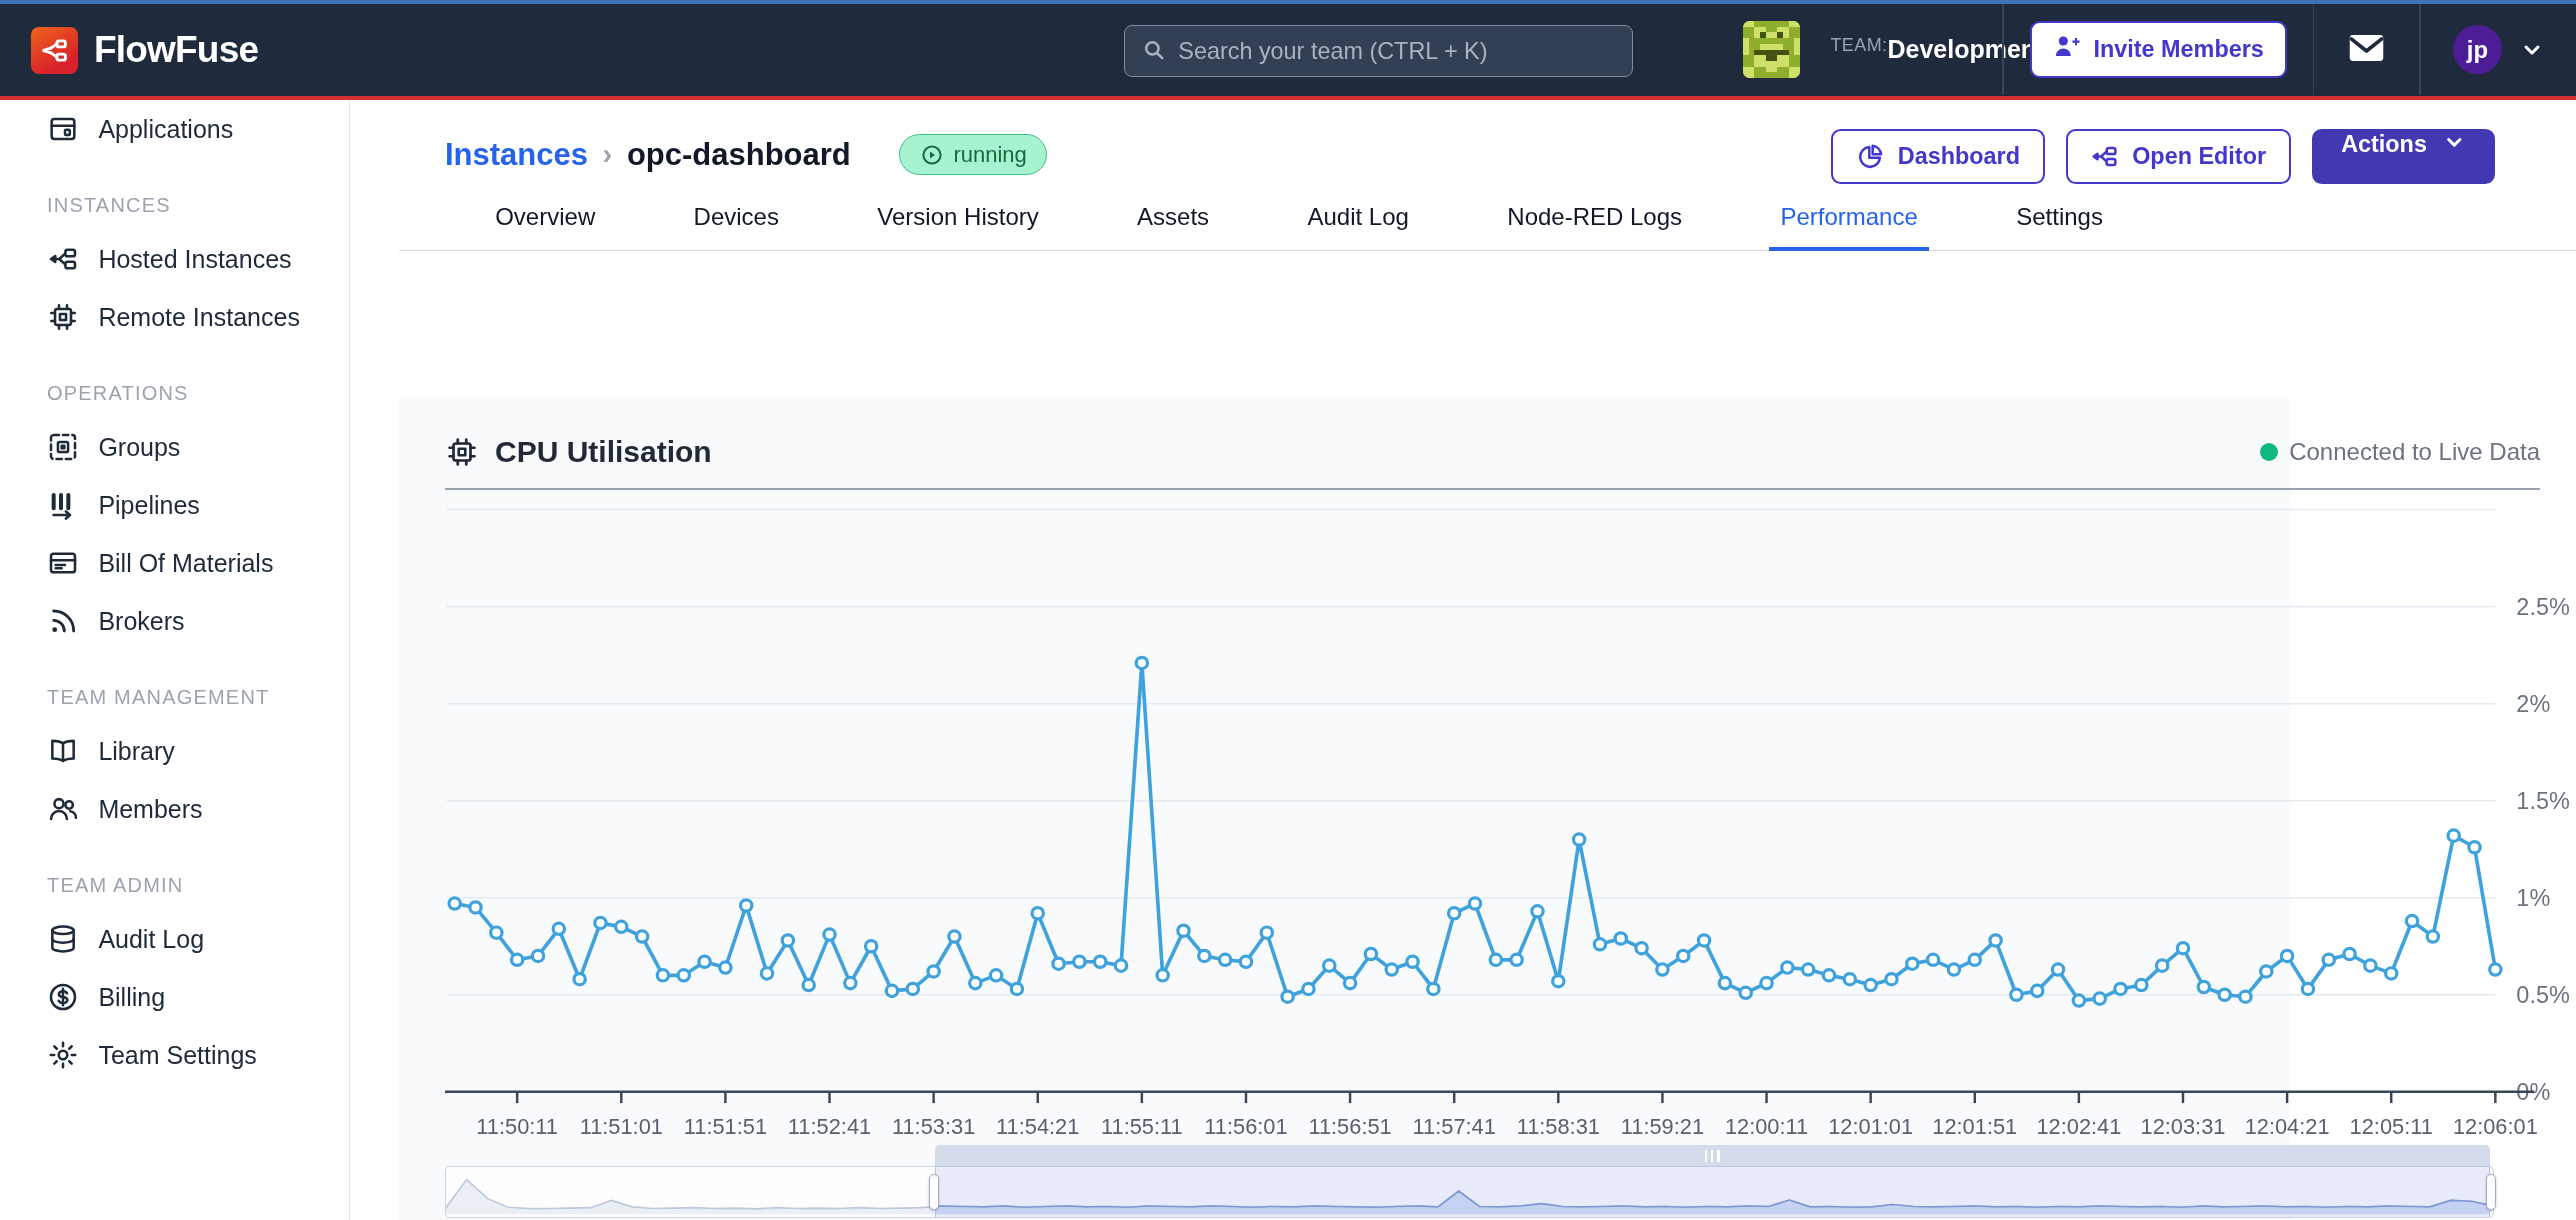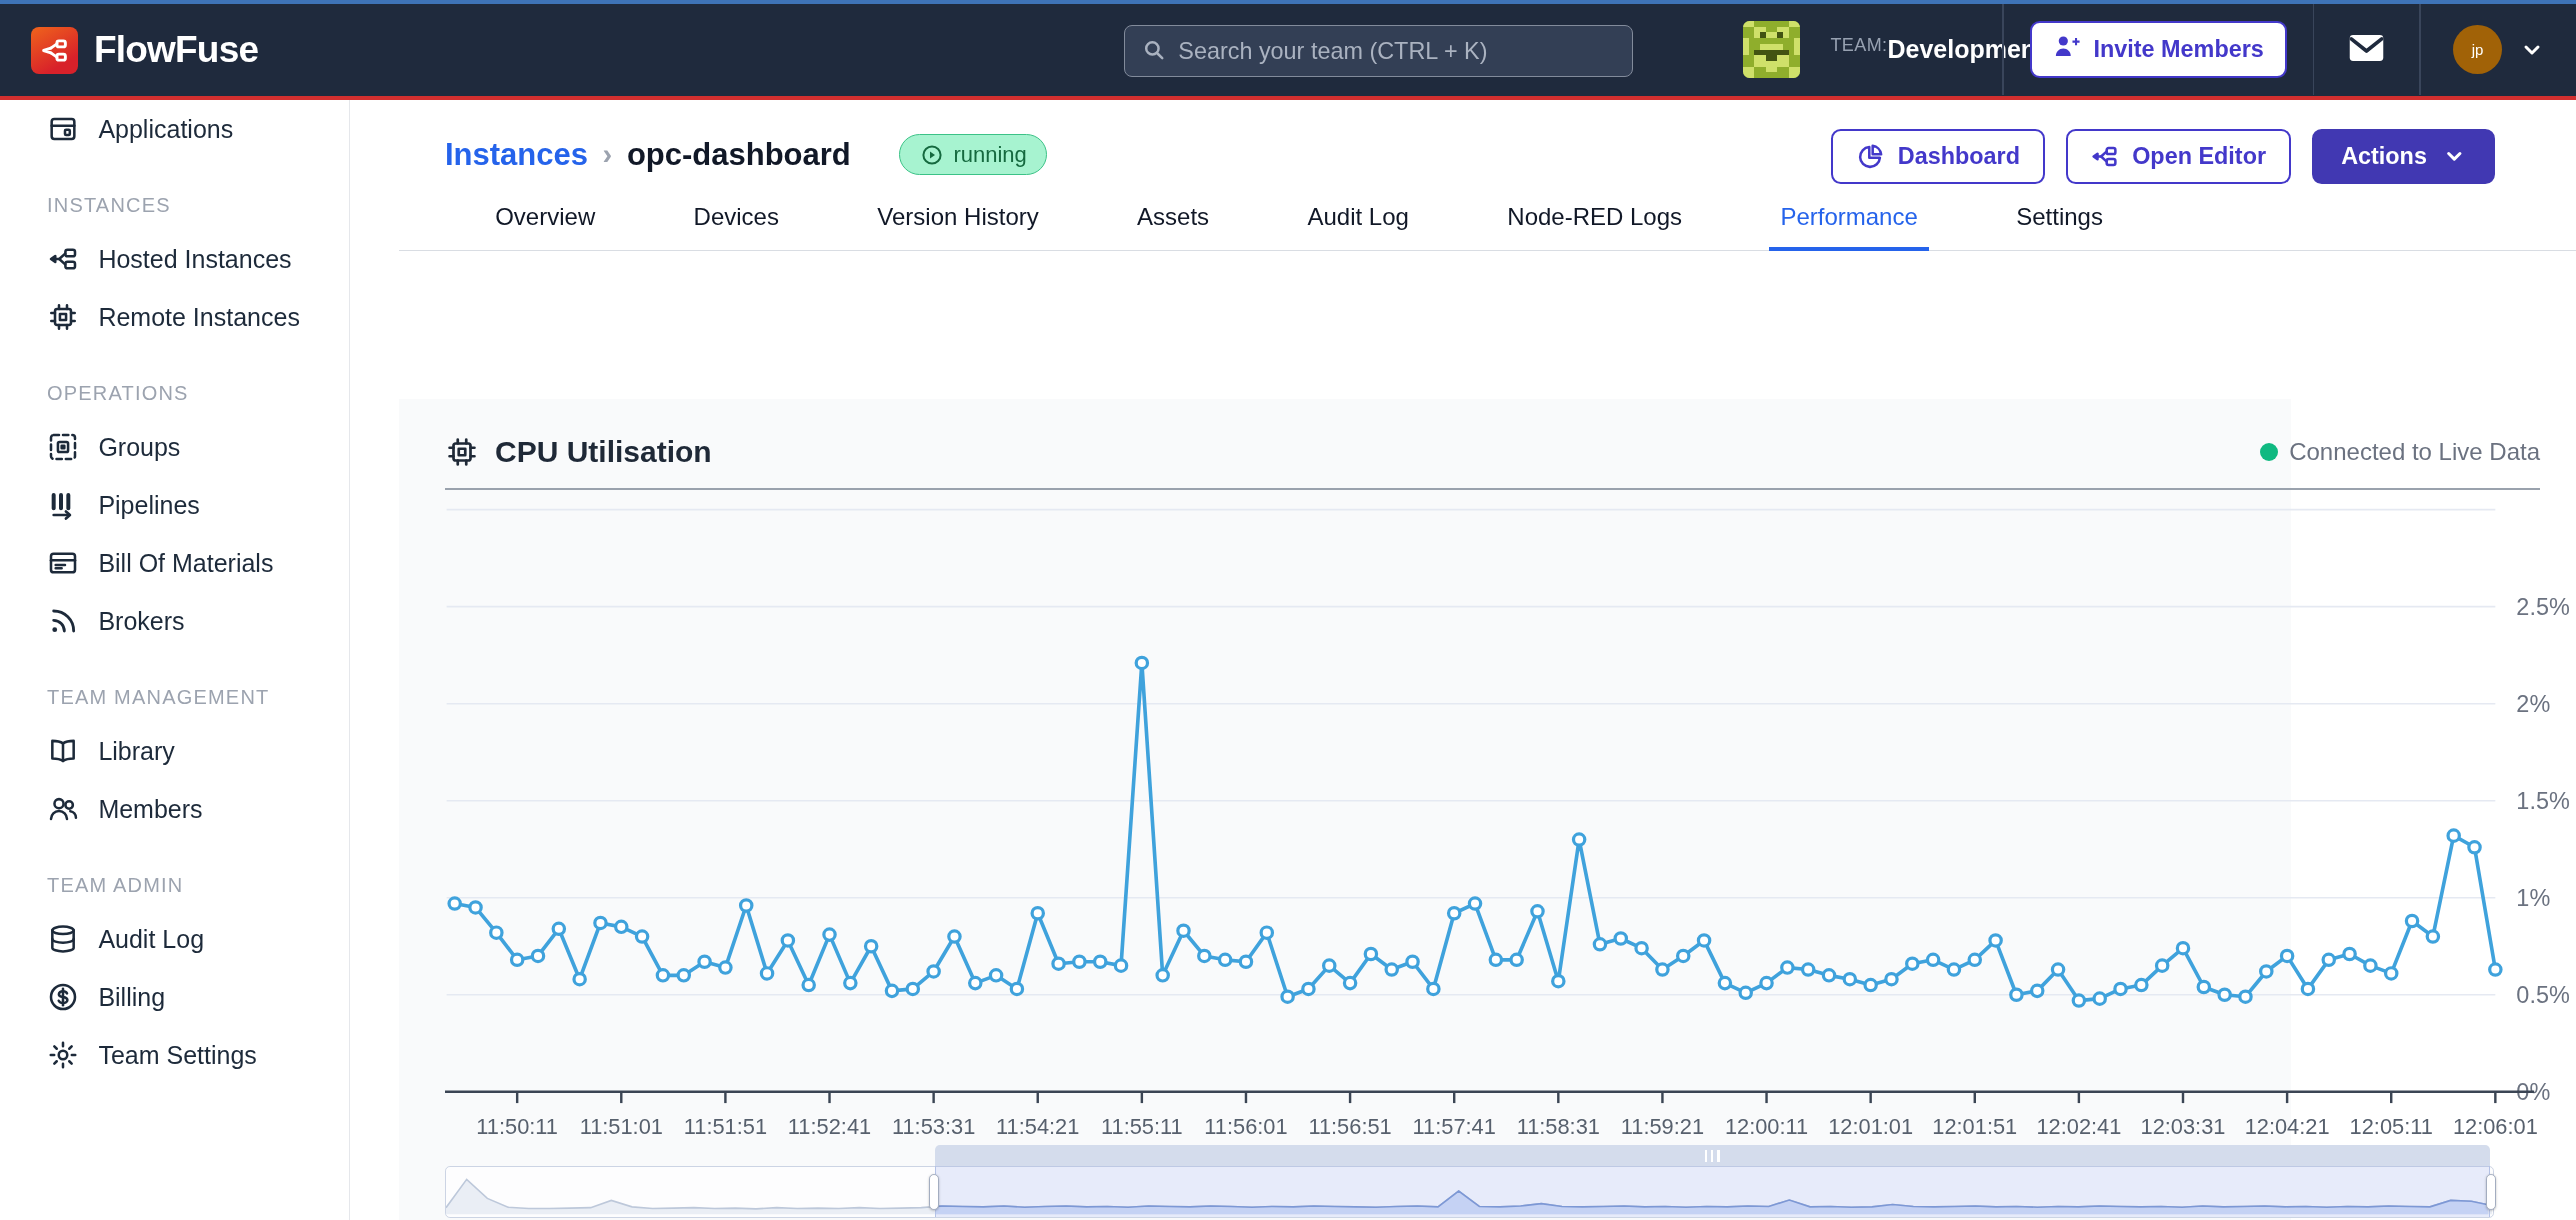--- a/index.html
+++ b/index.html
@@ -28,22 +28,22 @@
   .team-text { display:flex; flex-direction:row; line-height:1.15; flex:1;margin-left:12px; }
   .team-label { color:#97a1b1; font-size:18px; letter-spacing:0.4px; }
   .team-name { color:#fff; font-size:25px; font-weight:600; }
   .chev { color:#fff; display:flex; }
   .invite-wrap { padding:0 26px; }
   .invite-btn { display:flex; align-items:center; gap:13px; height:57px; padding:0 21px;
     background:#fff; border:2.4px solid #4338ca; border-radius:9.7px; color:#4338ca;
     font-size:23.4px; font-weight:bold; font-family:Liberation Sans, sans-serif; cursor:pointer; }
   .mail-btn { background:none; border:none; padding:0 34px; cursor:pointer; display:flex; }
   .user-menu { display:flex; align-items:center; gap:18px; padding:0 32px; cursor:pointer; }
-  .avatar { width:49px; height:49px; border-radius:50%; background:#a16207; color:#fff;
-    font-size:15px; font-weight:normal; display:flex; align-items:center; justify-content:center; }
+  .avatar { width:49px; height:49px; border-radius:50%; background:#4c1d95; color:#fff;
+    font-size:24px; font-weight:bold; display:flex; align-items:center; justify-content:center; }
 
   
   .sidebar { position:absolute; top:100px; left:0; width:350px; height:1121px;
     background:#fff; border-right:1.6px solid #e5e7eb; }
   .side-item { display:flex; align-items:center; gap:19.4px; padding:13px 0 13px 47px;
     font-size:25px; color:#1d2a3a; cursor:pointer; }
   .side-item svg { flex:none; }
   .side-heading { margin:36px 0 13px 47px; font-size:20px; color:#9ca3af; letter-spacing:1.2px; }
 
   
@@ -55,21 +55,21 @@
   .crumb-name { color:#111827; font-size:31px; font-weight:bold; }
   .badge { margin-left:34px; display:flex; align-items:center; gap:9.7px;
     background:#a7f3d0; border:1.6px solid #3cc287; border-radius:808px;
     padding:6.5px 19.4px; color:#15693f; font-size:22px; }
   .app-line { margin-top:13px; font-size:22px; color:#6b7280; }
   .app-link { color:#2563eb; cursor:pointer; }
   .hdr-buttons { position:absolute; top:29px; right:81px; display:flex; gap:21px; }
   .btn-outline { display:flex; align-items:center; gap:13px; height:55px; padding:0 22.6px;
     background:#fff; border:2.4px solid #4338ca; border-radius:9.7px; color:#4338ca;
     font-size:23.4px; font-weight:bold; font-family:"Liberation Sans",sans-serif; cursor:pointer; }
-  .btn-solid { display:flex; align-items:center; gap:16px; height:55px; padding:0 27.5px;
+  .btn-solid { display:flex; align-items:flex-start; gap:16px; height:55px; padding:0 27.5px;
     background:#4138b2; border:2.4px solid #4138b2; border-radius:9.7px; color:#fff;
     font-size:23.4px; font-weight:bold; font-family:"Liberation Sans",sans-serif; cursor:pointer; }
   .tabs-row { margin-top:27.5px; padding-left:46px; border-bottom:1.6px solid #d9dde3;
     display:flex; gap:45px; }
   .tab { font-size:24px; color:#111827; padding:0 3.2px 19.4px 3.2px; position:relative; cursor:pointer;margin-left:47px; }
   .tab.active { color:#2563eb; }
   .tab.active::after { content:""; position:absolute; left:-8px; right:-8px; bottom:-1.6px;
     height:4.9px; background:#2563eb; }
 
   

